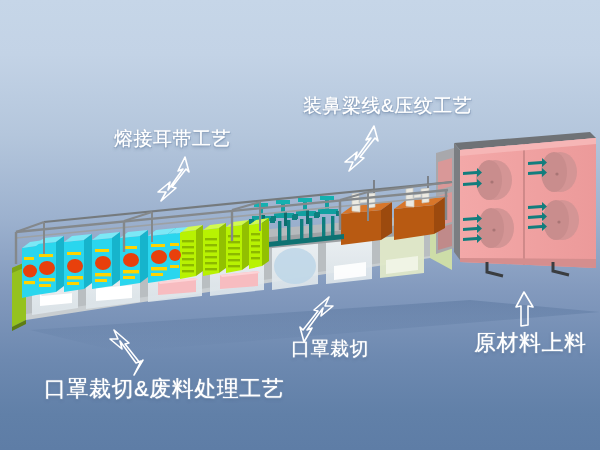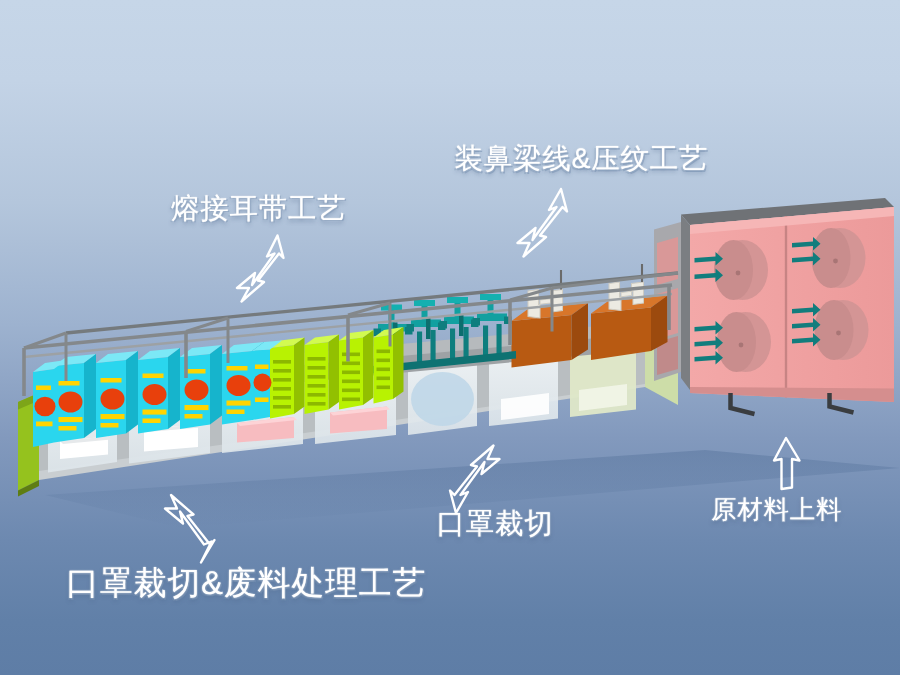--- a/index.html
+++ b/index.html
@@ -23,21 +23,21 @@
        0 0 1px rgba(255,255,255,.9),
        1px 1px 0 rgba(120,145,178,.55),
       -1px 1px 0 rgba(120,145,178,.35),
        0 2px 3px rgba(70,95,130,.45);
     text-align: right;
   }
   #lbl-weld-ear{left:114px;top:126px;font-size:19px;}
   #lbl-nose-emboss{left:303px;top:93px;font-size:19px;}
   #lbl-cut-waste{left:44px;top:374px;font-size:22px;}
   #lbl-print{left:291px;top:336px;font-size:19px;}
-  #lbl-raw-feed{left:474px;top:328px;font-size:17px;}
+  #lbl-raw-feed{left:474px;top:328px;font-size:22px;}
 </style>
 </head>
 <body>
 
 <div id="scene">
 
   <svg width="600" height="450" viewBox="0 0 600 450">
     <defs>
       <linearGradient id="gGlass" x1="0" y1="0" x2="0" y2="1">
         <stop offset="0%" stop-color="#eef3f6"></stop>

